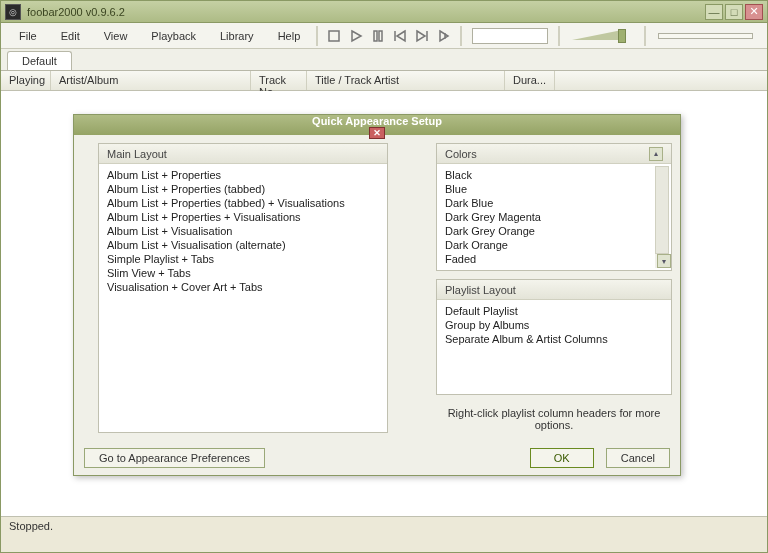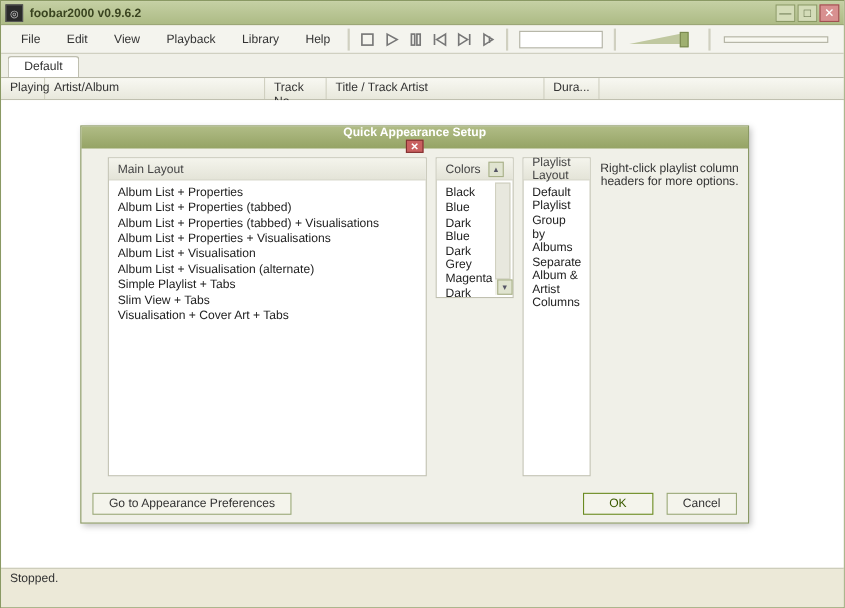--- a/index.html
+++ b/index.html
@@ -2,21 +2,21 @@
 <html><head>
 <meta charset="utf-8">
 <style>
 * { box-sizing: border-box; margin: 0; padding: 0; font-family: Tahoma, Arial, sans-serif; font-size: 11px; }
 body { background: #ece9d8; width: 768px; height: 553px; overflow: hidden; }
 
 .window { width: 768px; height: 553px; background: #ece9d8; border: 1px solid #8a9964; display: flex; flex-direction: column; }
 
 .titlebar { height: 22px; background: linear-gradient(to bottom, #c5d0a4, #adbb85); display: flex; align-items: center; padding: 0 4px; border-bottom: 1px solid #8a9964; }
 .titlebar-icon { width: 16px; height: 16px; background: #2a2a2a; border: 1px solid #555; margin-right: 6px; display: flex; align-items: center; justify-content: center; color: #ccc; font-size: 9px; }
-.titlebar-text { color: #3a4420; font-weight: bold; flex: 1; }
+.titlebar-text { color: #3a4420; font-weight: normal; flex: 1; }
 .titlebar-buttons { display: flex; gap: 2px; }
 .titlebar-btn { width: 18px; height: 16px; background: #d4dcb8; border: 1px solid #8a9964; display: flex; align-items: center; justify-content: center; cursor: pointer; color: #5a6840; }
 .titlebar-btn.close { background: #d89090; border-color: #a05050; color: #fff; }
 
 .menubar { height: 26px; background: #f4f4ee; display: flex; align-items: center; padding: 0 8px; border-bottom: 1px solid #c8c8b8; }
 .menubar-items { display: flex; gap: 4px; justify-content: space-between; }
 .menu-item { padding: 3px 10px; cursor: pointer; color: #333; }
 .toolbar-sep { width: 2px; height: 20px; background: #d0d0c0; margin: 0 6px; }
 .toolbar-buttons { display: flex; gap: 2px; align-items: center; }
 .tb-btn { width: 20px; height: 20px; display: flex; align-items: center; justify-content: center; cursor: pointer; color: #666; }
@@ -25,38 +25,38 @@
 .volume { width: 60px; height: 14px; position: relative; margin: 0 6px; }
 .volume::before { content: ""; position: absolute; left: 0; bottom: 3px; border-left: 50px solid transparent; border-bottom: 10px solid #c0c8a0; }
 .vol-handle { position: absolute; right: 6px; top: 0; width: 8px; height: 14px; background: #9fb070; border: 1px solid #7a8a50; }
 .seekbar2 { flex: 1; max-width: 130px; height: 6px; border: 1px solid #b0b0a0; background: #f8f8f0; margin: 0 6px; }
 
 .tabs-row { height: 22px; background: #f0f0e8; display: flex; align-items: flex-end; padding: 0 6px; border-bottom: 1px solid #b8b8a8; }
 .tab { padding: 3px 14px; background: #fff; border: 1px solid #b8b8a8; border-bottom: none; border-radius: 3px 3px 0 0; color: #333; cursor: pointer; }
 
 .columns-header { height: 20px; background: linear-gradient(to bottom, #f8f8f2, #e8e8dc); border-bottom: 1px solid #c0c0b0; display: flex; }
 .col { padding: 3px 8px; border-right: 1px solid #d0d0c0; color: #333; }
-.col.playing { width: 40px; }
+.col.playing { width: 50px; }
 .col.artist { width: 200px; }
 .col.trackno { width: 56px; }
 .col.title { width: 198px; }
 .col.dura { width: 50px; }
 
 .content-area { flex: 1; background: #fff; position: relative; }
 
 .statusbar { height: 36px; background: #ece9d8; border-top: 1px solid #c0c0b0; padding: 3px 8px; color: #333; }
 
 
 .dialog { position: absolute; left: 72px; top: 23px; width: 608px; height: 362px; background: #f0f0e8; border: 1px solid #8a9964; box-shadow: 2px 2px 6px rgba(0,0,0,0.25); display: flex; flex-direction: column; }
 .dialog-titlebar { height: 20px; background: linear-gradient(to bottom, #b0bc85, #95a365); display: flex; align-items: center; padding: 0 6px; color: #fff; font-weight: bold; flex-direction: column; }
 .dialog-titlebar-text { flex: 1; }
 .dialog-close { width: 16px; height: 14px; background: #c96060; border: 1px solid #803030; color: #fff; display: flex; align-items: center; justify-content: center; cursor: pointer; font-size: 9px; }
 .dialog-body { flex: 1; padding: 8px; display: flex; gap: 8px; }
 .dialog-left { width: 290px; display: flex; flex-direction: column; margin-left: 16px; }
-.dialog-right { flex: 1; display: flex; gap: 8px; }
+.dialog-right { flex: 1; display: flex; flex-direction: column; gap: 8px; margin-left: 40px; }
 
 .groupbox { border: 1px solid #c0c0b0; background: #fff; display: flex; flex-direction: column; }
 .groupbox-header { height: 20px; background: linear-gradient(to bottom,#f4f4ec,#e4e4d8); border-bottom: 1px solid #d0d0c0; padding: 3px 8px; color: #444; display: flex; align-items: center; }
 .groupbox-header .spacer { flex: 1; }
 .scroll-btn { width: 14px; height: 14px; background: #e0e4d0; border: 1px solid #a8b088; margin-left: 2px; display: flex; align-items: center; justify-content: center; font-size: 8px; color: #556; cursor: pointer; }
 .listbox { flex: 1; padding: 4px 8px; overflow: hidden; }
 .list-item { padding: 1px 0; color: #222; cursor: pointer; }
 .groupbox.mainlayout { flex: 1; }
 .groupbox.colors { height: 128px; position: relative; }
 .groupbox.colors .listbox { padding-right: 18px; }

